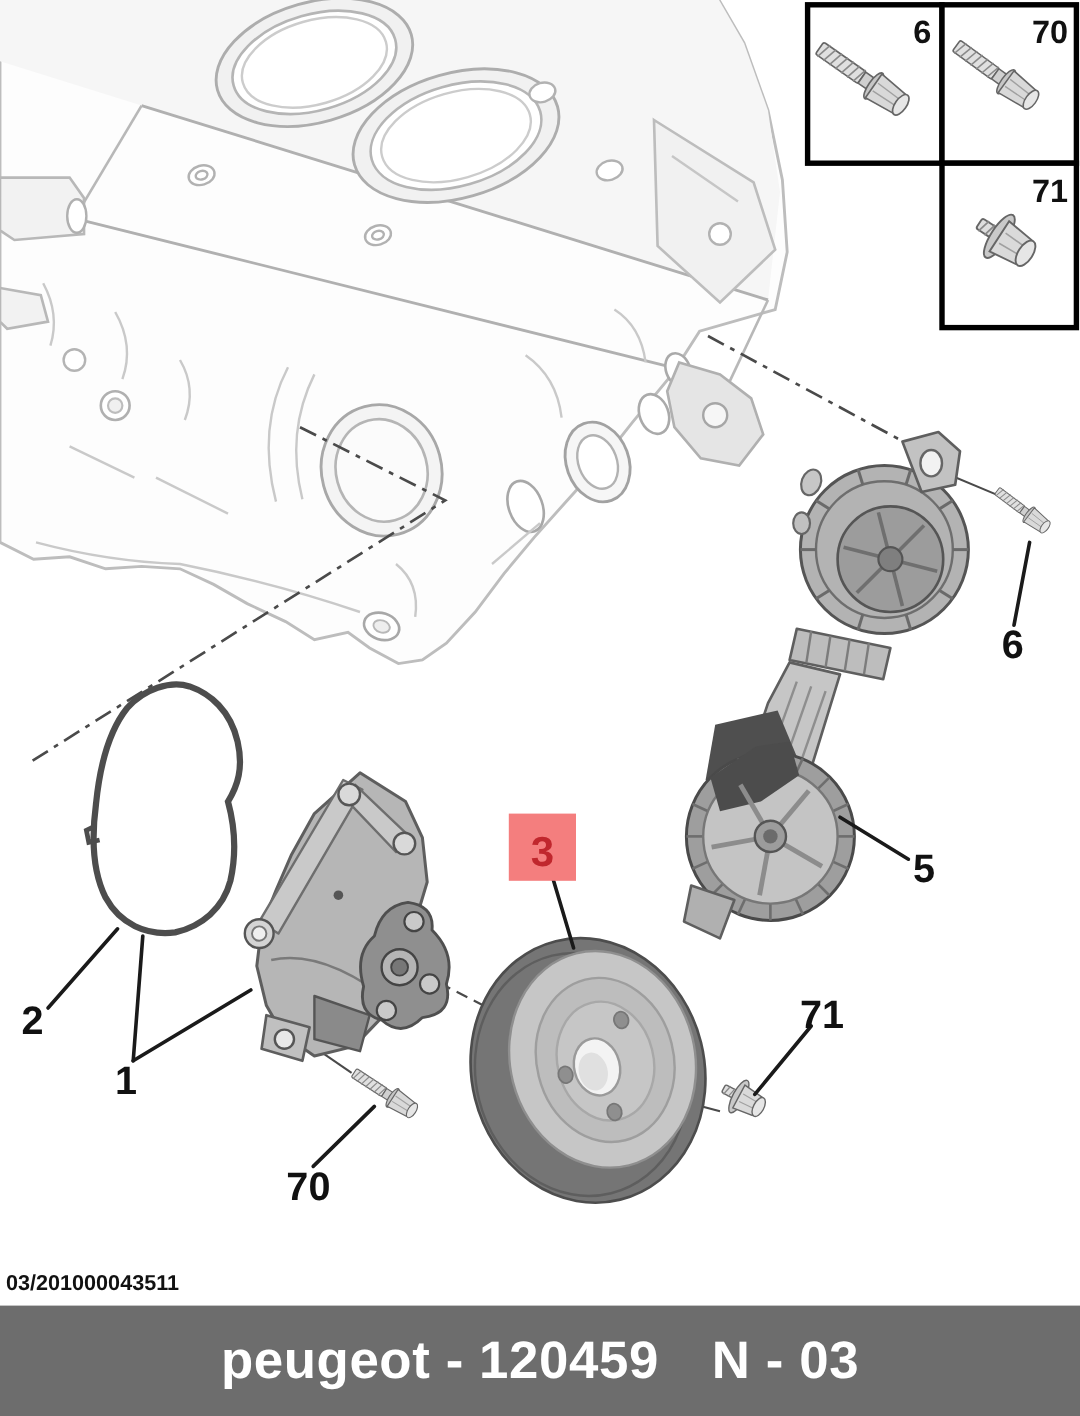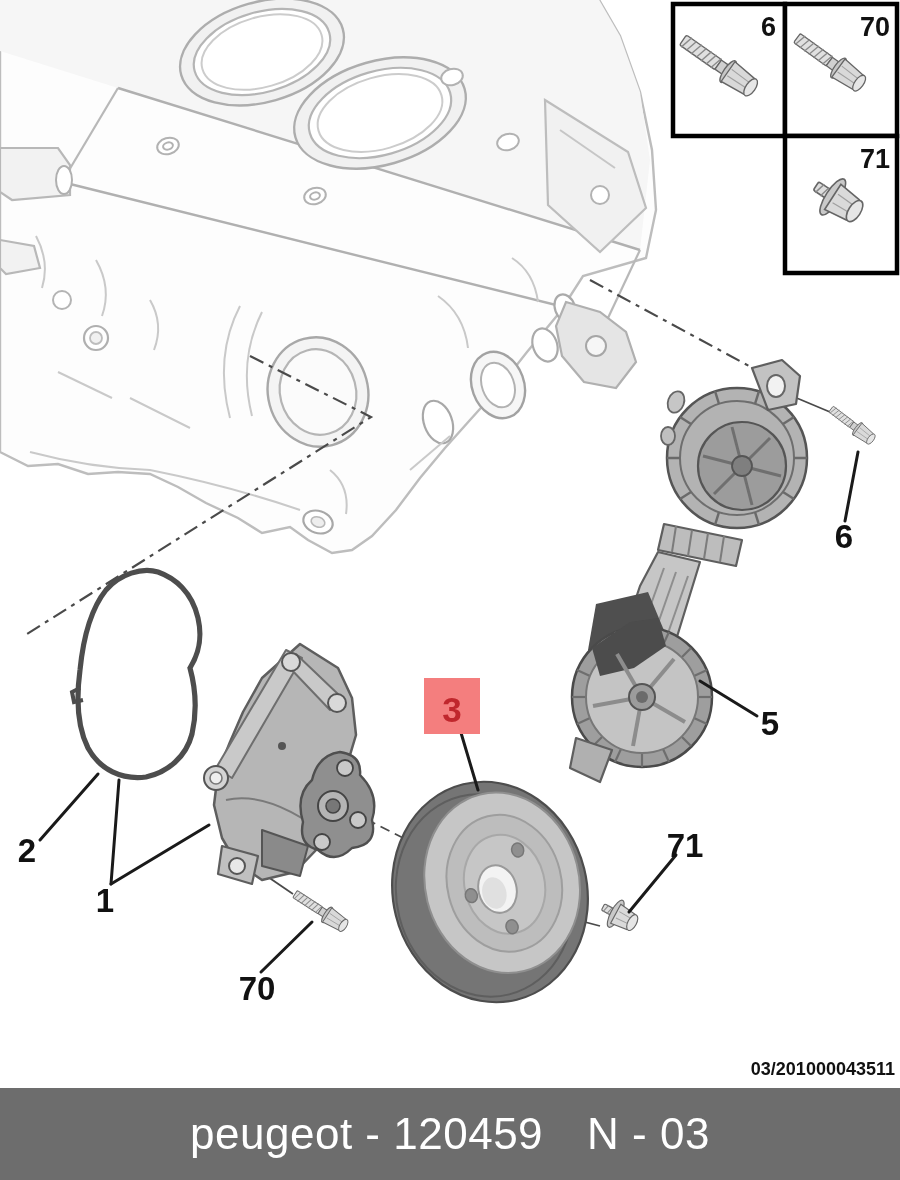--- a/index.html
+++ b/index.html
@@ -6,28 +6,28 @@
   .page{
     position:relative;width:900px;height:1180px;background:#ffffff;overflow:hidden;
     font-family:"Liberation Sans","DejaVu Sans",sans-serif;
   }
   .diagram-svg{position:absolute;left:0;top:0;}
   .callout-text{font:700 33px "Liberation Sans","DejaVu Sans",sans-serif;fill:#111111;}
   .inset-text{font:700 27px "Liberation Sans","DejaVu Sans",sans-serif;fill:#111111;}
   .highlight-text{font:700 35px "Liberation Sans","DejaVu Sans",sans-serif;}
   .meta-row{
     position:absolute;left:0;top:1050px;width:900px;height:38px;
-    display:flex;justify-content:flex-end;align-items:center;
+    display:flex;justify-content:flex-start;align-items:center;
     padding:0 5px;box-sizing:border-box;
     font-size:18px;font-weight:700;color:#111111;
   }
   .footer-bar{
     position:absolute;left:0;top:1088px;width:900px;height:92px;
     background:#6D6D6D;display:flex;align-items:center;justify-content:center;
-    color:#ffffff;font-size:44px;font-weight:400;letter-spacing:0.5px;
+    color:#ffffff;font-size:44px;font-weight:700;letter-spacing:0.5px;
   }
   .footer-bar .gap{display:inline-block;width:44px;}
 </style>
 </head>
 <body>
 
 <div class="page">
 
 <svg class="diagram-svg" width="900" height="1050" viewBox="0 0 900 1050">
 

